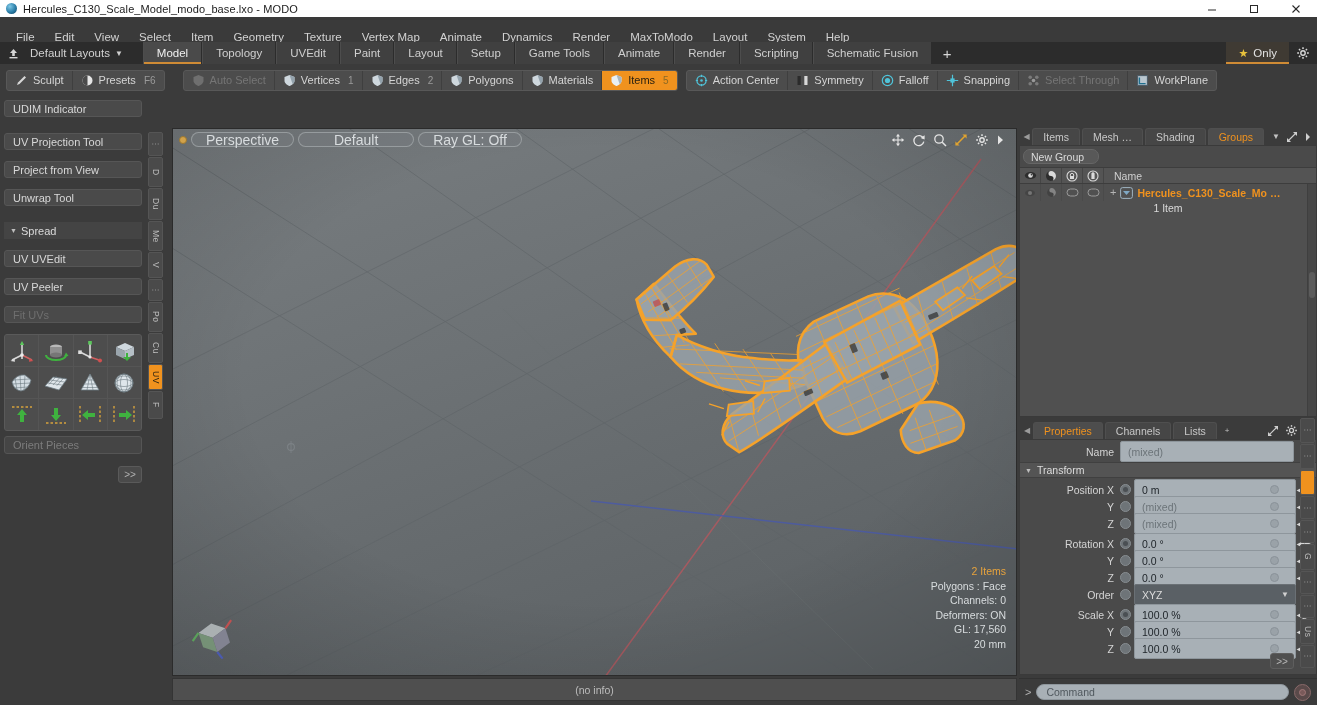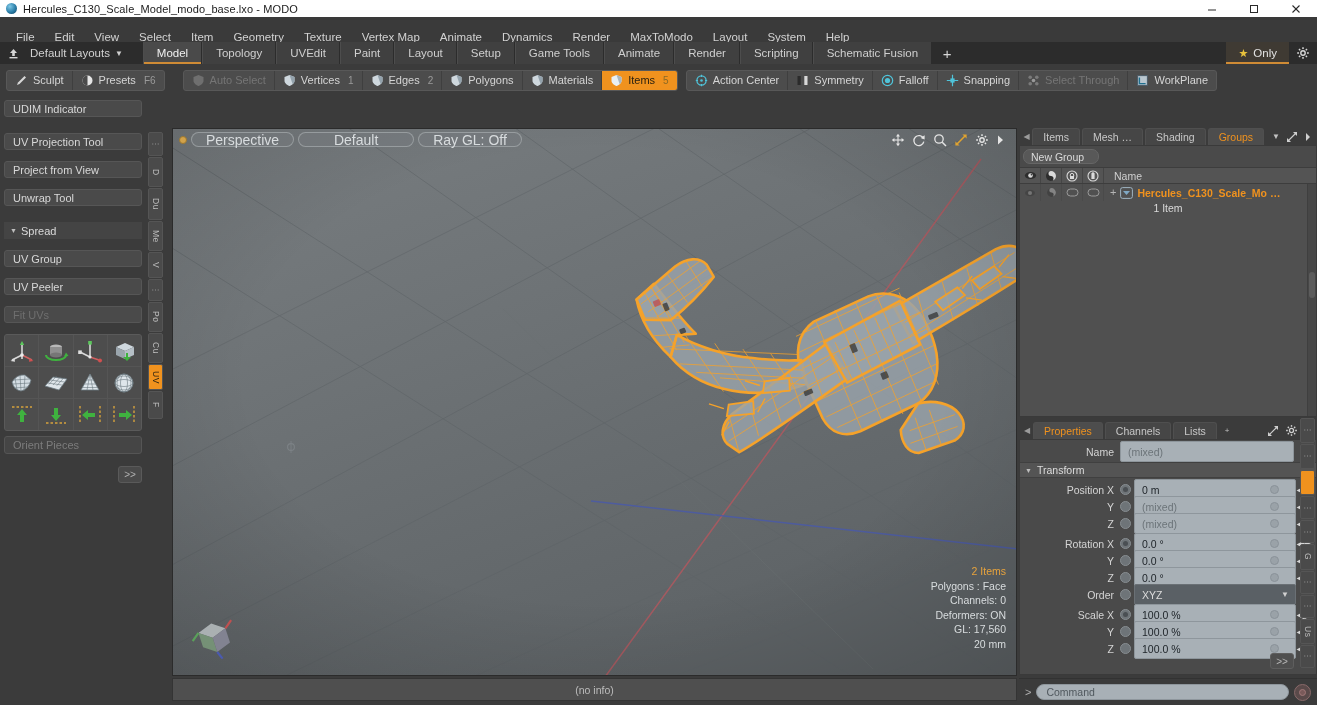--- a/index.html
+++ b/index.html
@@ -510,21 +510,21 @@
     <div class="lp-btn">UDIM Indicator</div>
     <div class="lp-gap"></div>
     <div class="lp-btn">UV Projection Tool</div>
     <div class="lp-btn">Project from View</div>
     <div class="lp-btn">Unwrap Tool</div>
     <div class="lp-gap"></div>
     <div class="lp-header">
       <span class="tri">▼</span>
       <span>Spread</span>
     </div>
-    <div class="lp-btn">UV Group</div>
+    <div class="lp-btn">UV UVEdit</div>
     <div class="lp-btn">UV Peeler</div>
     <div class="lp-btn disabled">Fit UVs</div>
 
     <div class="icon-grid">
       <div class="icon-cell">
         <svg width="26" height="24" viewBox="0 0 26 24">
           <line x1="13" y1="20" x2="13" y2="4" stroke="#d8d8d8" stroke-width="1.6"></line>
           <polygon points="13,2 10.8,6 15.2,6" fill="#5cc85c"></polygon>
           <line x1="13" y1="16" x2="3" y2="21" stroke="#d8d8d8" stroke-width="1.6"></line>
           <polygon points="1.5,22 5.6,19.5 6,22.8" fill="#dddddd"></polygon>

